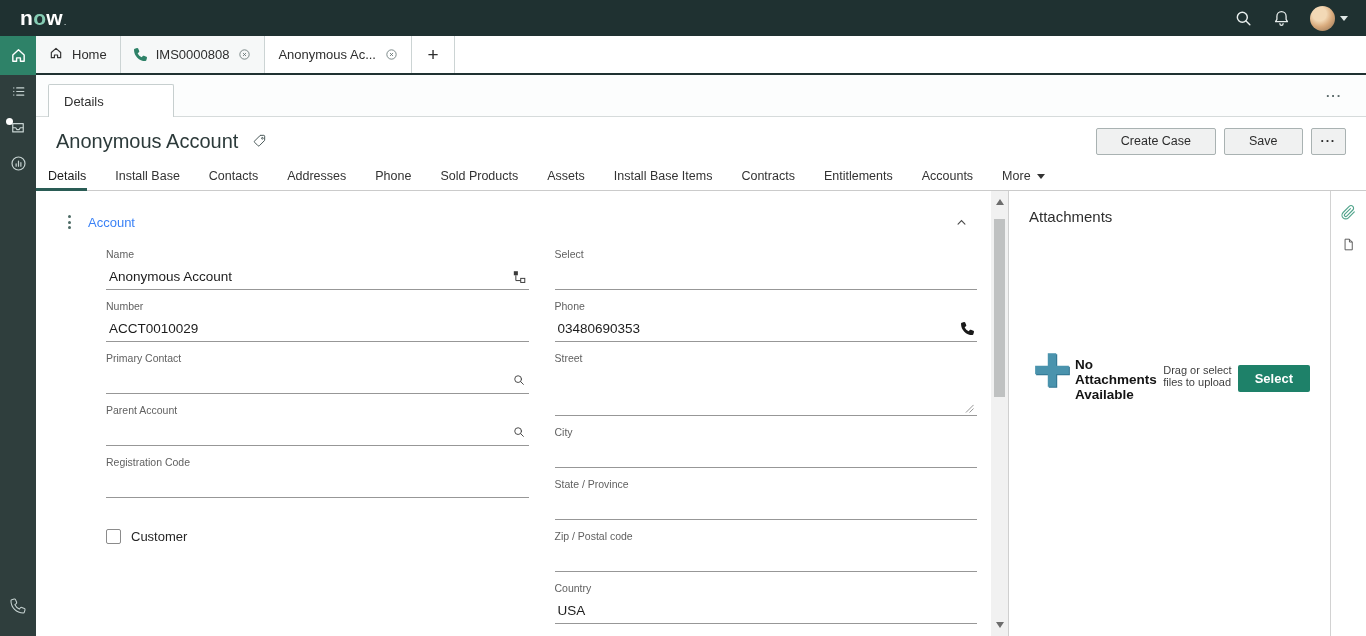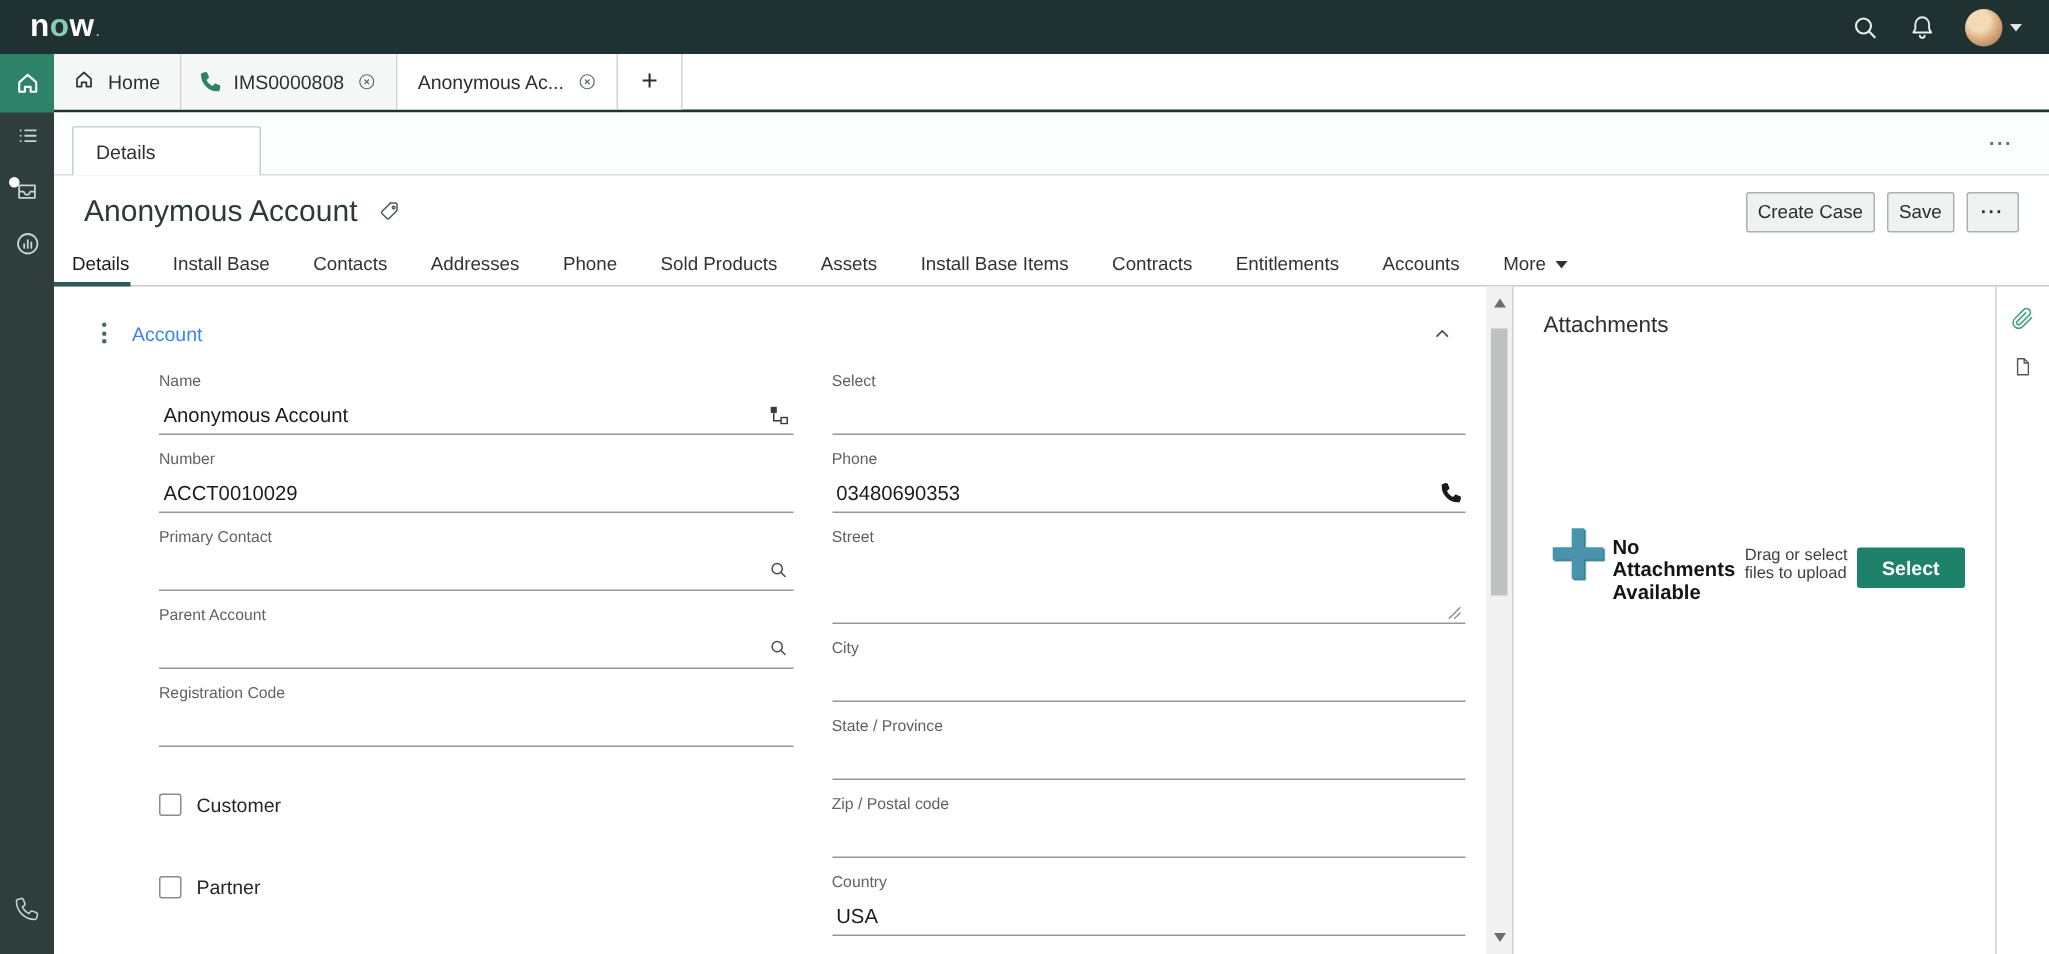--- a/index.html
+++ b/index.html
@@ -52,21 +52,21 @@
             border-radius:2px 2px 0 0; display:flex; align-items:center; padding:0 15px;
             font-size:13px; color:#303030; margin-bottom:-1px; cursor:pointer; }
   .subtab-more { margin-left:auto; align-self:center; color:#5c6b6b; font-size:13px; font-weight:700;
                  letter-spacing:1px; padding:2px 10px; cursor:pointer; }
 
   
   .page-header { height:48px; display:flex; align-items:center; padding:0 20px; flex-shrink:0; }
   .page-title { font-size:20px; color:#2c3a3a; }
   .tag-btn { margin-left:14px; color:#495858; display:flex; cursor:pointer; }
   .hdr-buttons { margin-left:auto; display:flex; gap:8px; }
-  .btn { height:27px; padding:0 7px; background:#f0f1f1; border:1px solid #a9b2b2; border-radius:2px;
+  .btn { height:27px; padding:0 24px; background:#f0f1f1; border:1px solid #a9b2b2; border-radius:2px;
          font-size:12.5px; color:#2c2c2c; display:flex; align-items:center; cursor:pointer;
          font-family:inherit; }
   .btn.sq { padding:0 9px; font-weight:700; letter-spacing:1px; }
 
   
   .record-tabs { display:flex; gap:27px; padding-left:11px; border-bottom:1px solid #cbcbcb;
                  flex-shrink:0; align-items:flex-end; height:26px; }
   .rtab { font-size:12.5px; color:#333; padding:0 1px 7px; position:relative; cursor:pointer;
           white-space:nowrap; display:flex; align-items:center; gap:6px; }
   .rtab.active { color:#1b1b1b; }
@@ -349,24 +349,20 @@
               <div class="field">
                 <div class="f-label">Registration Code</div>
                 <div class="f-control">
                   <input value="" style="">
                 </div>
               </div>
               <div class="check-row first">
                 <span class="checkbox"></span>
                 <span class="check-label">Customer</span>
               </div>
-              <div class="check-row second">
-                <span class="checkbox"></span>
-                <span class="check-label">Partner</span>
-              </div>
             </div>
 
             <div class="col">
               <div class="field">
                 <div class="f-label">Select</div>
                 <div class="f-control">
                   <input value="" style="">
                 </div>
               </div>
               <div class="field">

